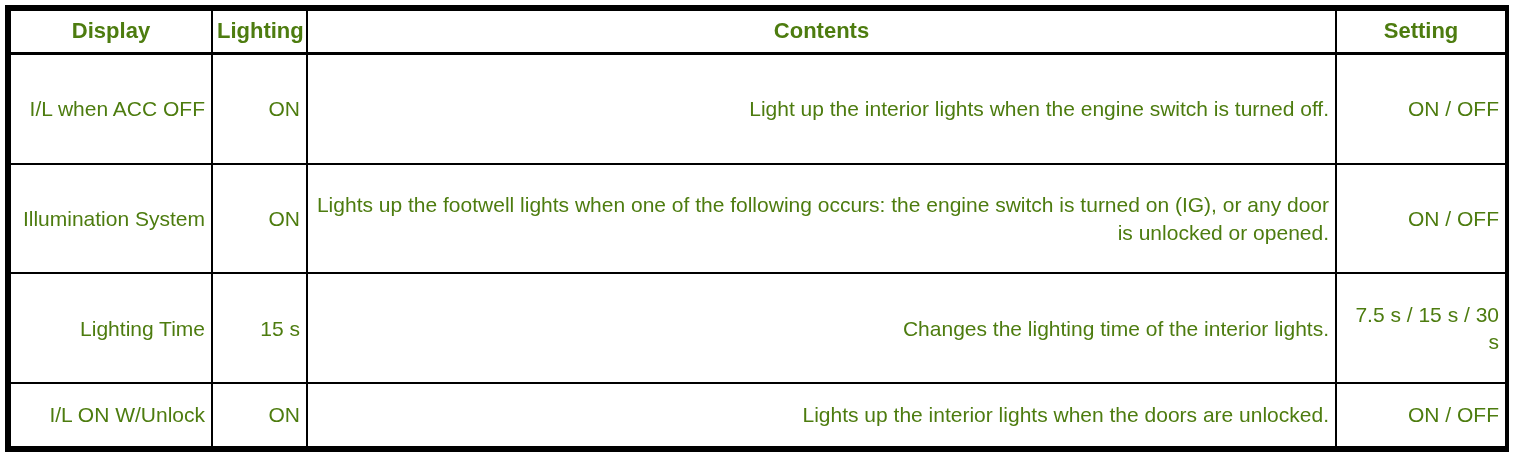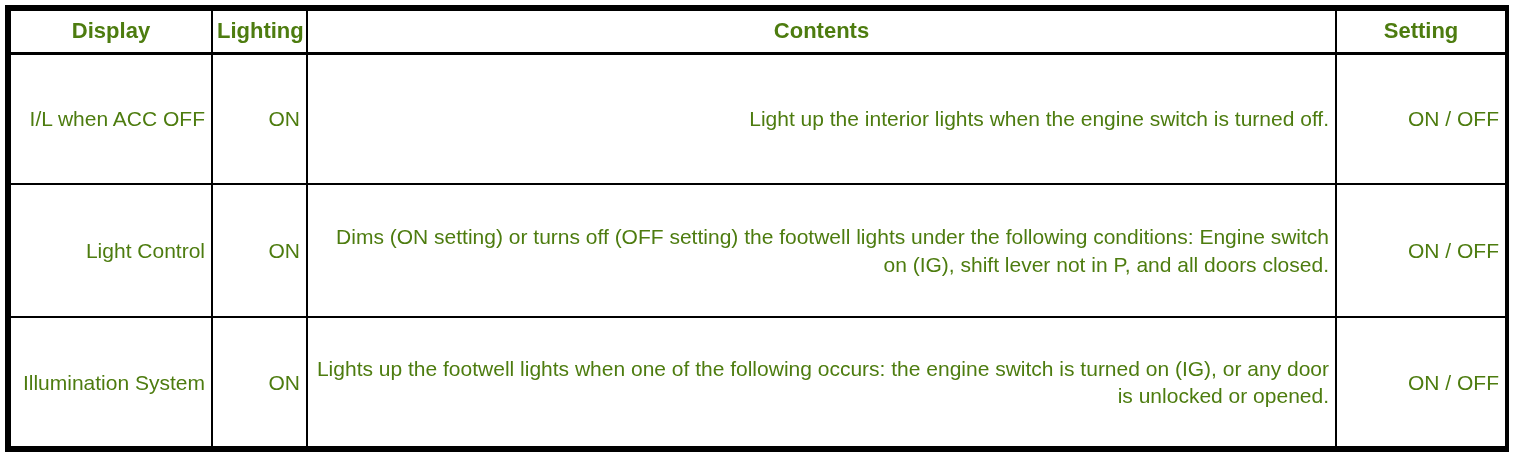--- a/index.html
+++ b/index.html
@@ -96,27 +96,33 @@
         <th>Setting</th>
       </tr>
     </thead>
     <tbody>
       <tr class="r-h0">
         <td class="cell-display">I/L when ACC OFF</td>
         <td class="cell-default">ON</td>
         <td class="cell-contents">Light up the interior lights when the engine switch is turned off.</td>
         <td class="cell-setting">ON / OFF</td>
       </tr>
-      <tr class="r-h1">
-        <td class="cell-display">Light Control</td>
-        <td class="cell-default">ON</td>
-        <td class="cell-contents">Dims (ON setting) or turns off (OFF setting) the footwell lights under the following conditions: Engine switch on (IG), shift lever not in P, and all doors closed.</td>
-        <td class="cell-setting">ON / OFF</td>
-      </tr>
       <tr class="r-h2">
         <td class="cell-display">Illumination System</td>
         <td class="cell-default">ON</td>
         <td class="cell-contents">Lights up the footwell lights when one of the following occurs: the engine switch is turned on (IG), or any door is unlocked or opened.</td>
+        <td class="cell-setting">ON / OFF</td>
+      </tr>
+      <tr class="r-h3">
+        <td class="cell-display">Lighting Time</td>
+        <td class="cell-default">15 s</td>
+        <td class="cell-contents">Changes the lighting time of the interior lights.</td>
+        <td class="cell-setting">7.5 s / 15 s / 30 s</td>
+      </tr>
+      <tr class="r-h4">
+        <td class="cell-display">I/L ON W/Unlock</td>
+        <td class="cell-default">ON</td>
+        <td class="cell-contents">Lights up the interior lights when the doors are unlocked.</td>
         <td class="cell-setting">ON / OFF</td>
       </tr>
     </tbody>
   </table>
 </div>
 
 </body></html>

